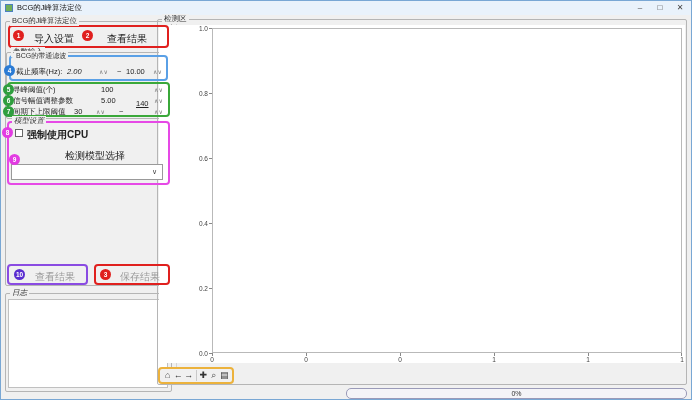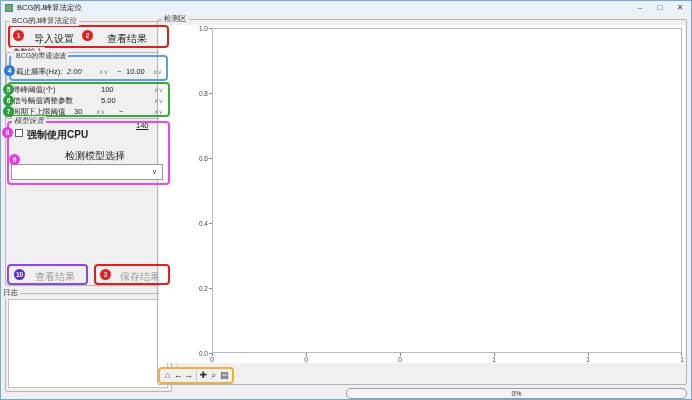--- a/index.html
+++ b/index.html
@@ -92,21 +92,21 @@
   <div class="circ green" style="left:2px;top:94px;">6</div>
   <div class="t75" style="left:12px;top:95px;">信号幅值调整参数</div>
   <div class="t75" style="left:100px;top:95px;">5.00</div>
   <div class="spin" style="left:153px;top:96px;">∧∨</div>
 
   <div class="circ green" style="left:2px;top:105px;">7</div>
   <div class="t75" style="left:12px;top:106px;">间期下上限阈值</div>
   <div class="t75" style="left:73px;top:106px;">30</div>
   <div class="spin" style="left:95px;top:107px;">∧∨</div>
   <div class="t75" style="left:118px;top:106px;">~</div>
-  <div class="t75" style="left:135px;top:120px;text-decoration:underline;">140</div>
+  <div class="t75" style="left:135px;top:98px;text-decoration:underline;">140</div>
   <div class="spin" style="left:153px;top:107px;">∧∨</div>
 
   <div class="abox bmagenta" style="left:6px;top:120px;width:163px;height:64px;"></div>
   <div class="glabel" style="left:11px;top:115px;font-style:italic;">模型设置</div>
   <div class="circ magenta" style="left:1px;top:126px;">8</div>
   <div class="checkbox" style="left:14px;top:128px;"></div>
   <div class="t" style="left:26px;top:127px;font-weight:bold;">强制使用CPU</div>
   <div class="t" style="left:64px;top:148px;">检测模型选择</div>
   <div class="circ magenta" style="left:8px;top:153px;">9</div>
   <div class="combo" style="left:10px;top:163px;width:152px;height:16px;">
@@ -116,21 +116,21 @@
 
   <div class="abox bpurple" style="left:6px;top:263px;width:81px;height:21px;"></div>
   <div class="circ purple" style="left:13px;top:268px;">10</div>
   <div class="t disabled" style="left:34px;top:269px;">查看结果</div>
 
   <div class="abox bred" style="left:93px;top:263px;width:76px;height:21px;"></div>
   <div class="circ red" style="left:99px;top:268px;">3</div>
   <div class="t disabled" style="left:119px;top:269px;">保存结果</div>
 
   <div class="group" style="left:4px;top:292px;width:167px;height:99px;"></div>
-  <div class="glabel" style="left:0;top:287px;">日志</div>
+  <div class="glabel" style="left:9px;top:287px;font-style:italic;">日志</div>
   <div class="logarea" style="left:7px;top:298px;width:160px;height:89px;"></div>
 
   <div class="vsep" style="left:175px;top:14px;height:370px;"></div>
 
   <div class="group" style="left:156px;top:18px;width:530px;height:366px;"></div>
   <div class="glabel" style="left:161px;top:13px;">检测区</div>
 
   <div class="canvas" style="left:158px;top:24px;width:526px;height:338px;"></div>
   <div class="axes" style="left:211px;top:27px;width:470px;height:325px;"></div>
 

